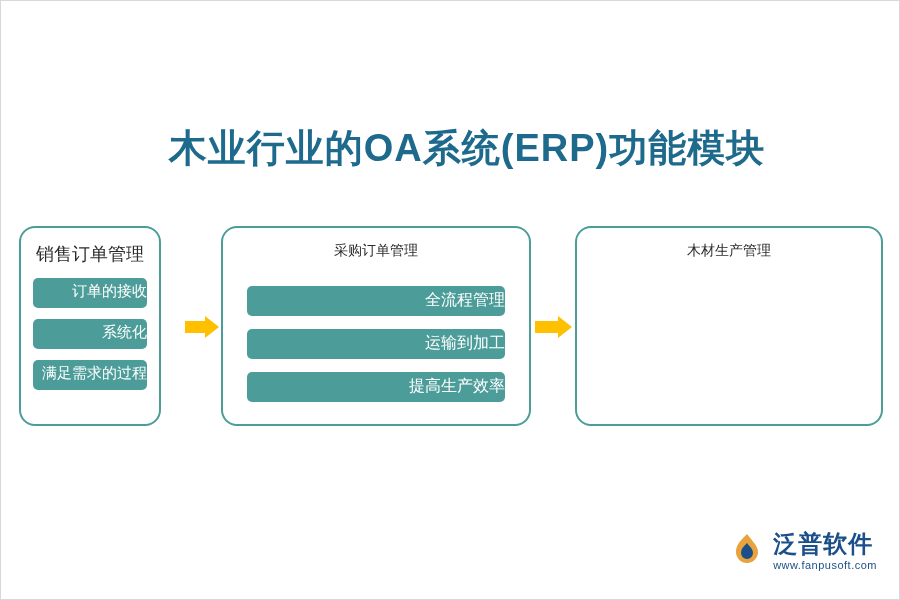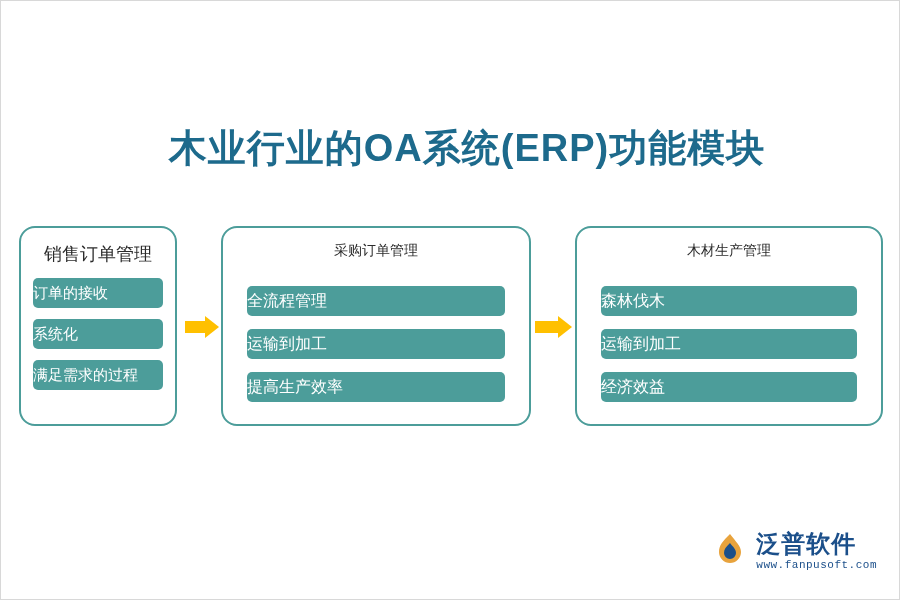--- a/index.html
+++ b/index.html
@@ -45,21 +45,21 @@
   }
   .card {
     position: absolute;
     top: 0;
     height: 200px;
     box-sizing: border-box;
     border: 2px solid #4c9d9a;
     border-radius: 16px;
     background: #ffffff;
   }
-  .card.c1 { left: 0px;   width: 158px; }
+  .card.c1 { left: 0px;   width: 142px; }
   .card.c2 { left: 202px; width: 310px; }
   .card.c3 { left: 556px; width: 308px; }
 
   .card-title {
     position: absolute;
     top: 14px;
     left: 0;
     width: 100%;
     text-align: center;
     font-size: 14px;
@@ -77,23 +77,23 @@
     box-sizing: border-box;
     padding: 0 12px;
   }
   .chip {
     margin: 0 0 11px 0;
     height: 30px;
     line-height: 30px;
     border-radius: 5px;
     background: #4c9d9a;
     color: #ffffff;
-    text-align: left;
+    text-align: right;
     font-size: 16px;
-    font-family: Liberation Sans, sans-serif;
+    font-family: Liberation Mono, monospace;
     white-space: nowrap;
     overflow: hidden;
   }
   .card.c1 .chip { font-size: 15px; }
   .card.c2 .chips, .card.c3 .chips { padding: 8px 24px; }
   .card.c2 .chip, .card.c3 .chip { margin-bottom: 13px; }
 
   
   .arrow {
     position: absolute;
@@ -145,21 +145,21 @@
     color: #1b4f8a;
     letter-spacing: 1px;
     font-family: Liberation Serif, serif;
     line-height: 1;
   }
   .logo-url {
     display: block;
     font-size: 11px;
     color: #1b4f8a;
     letter-spacing: 0.5px;
-    font-family: Liberation Mono, monospace;
+    font-family: Liberation Sans, sans-serif;
     margin-top: 3px;
   }
 </style>
 </head>
 <body>
 
 <div class="page">
 
   <div class="title">木业行业的OA系统(ERP)功能模块</div>
 
@@ -188,25 +188,20 @@
       </div>
     </div>
 
     <div class="arrow a2">
       <div class="shaft"></div>
       <div class="head"></div>
     </div>
 
     <div class="card c3">
       <div class="card-title">木材生产管理</div>
-      <div class="chips">
-        <div class="chip">森林伐木</div>
-        <div class="chip">运输到加工</div>
-        <div class="chip">经济效益</div>
-      </div>
     </div>
 
   </div>
 
   <div class="logo">
     <div class="logo-mark">
       <svg width="40" height="40" viewBox="0 0 40 40" aria-hidden="true">
         <path d="M20 3 C13 10 9 14 9 21 a11 11 0 0 0 22 0 C31 15 26 11 20 3 Z" fill="#e8a33d"></path>
         <path d="M20 12 C16 16 14 18 14 22 a6 6 0 0 0 12 0 C26 18 23 16 20 12 Z" fill="#1b4f8a"></path>
       </svg>

